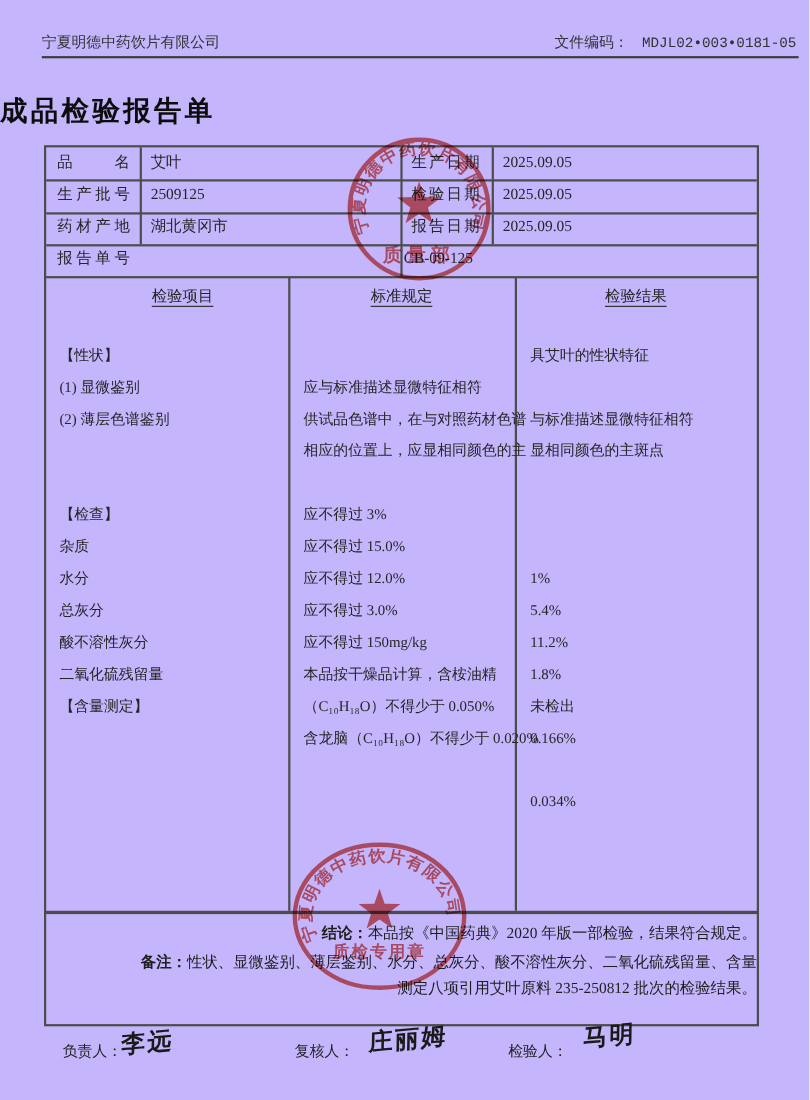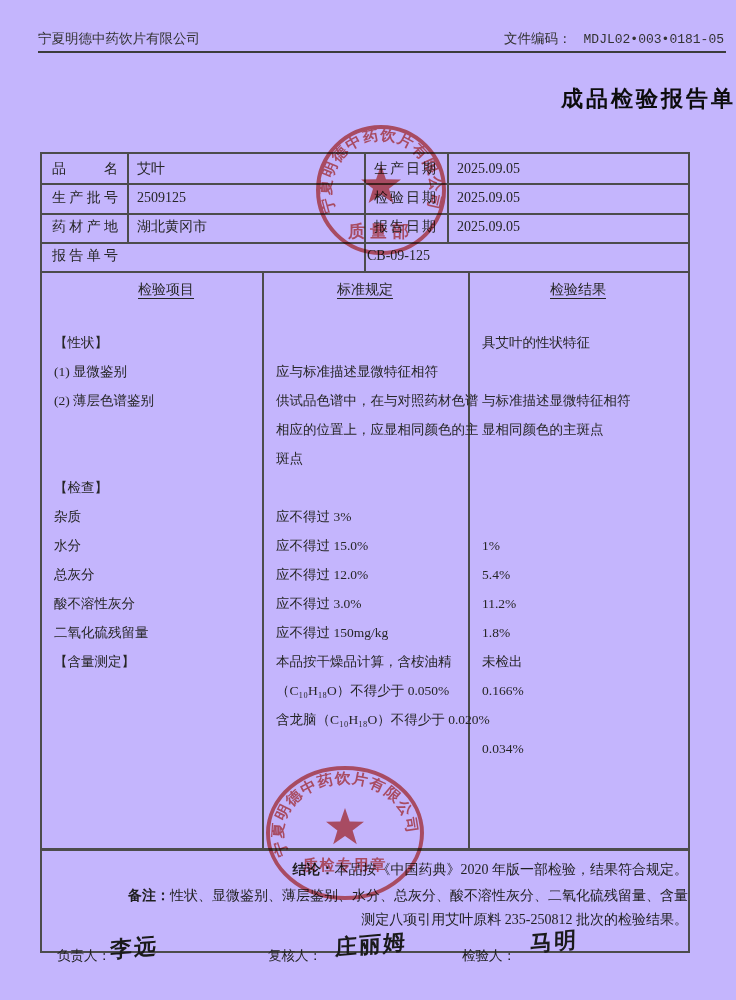--- a/index.html
+++ b/index.html
@@ -3,24 +3,24 @@
 <meta charset="utf-8">
 <style>
   html,body{margin:0;padding:0;background:#ffffff;}
   .page{position:relative;width:736px;height:1000px;background:#c4b5fd;overflow:hidden;
         font-family:"Liberation Serif","DejaVu Serif",serif;color:#222;}
   
   .hdr{position:absolute;left:38px;right:12px;top:30px;display:flex;
        justify-content:space-between;font-size:13.5px;color:#333;}
   .hdr .code{font-family:"Liberation Mono","DejaVu Sans Mono",monospace;font-size:13px;color:#333;margin-left:12px;}
   .hdr-rule{position:absolute;left:38px;right:10px;top:51px;height:2px;background:#3c3c3c;}
-  .title{position:absolute;left:0;right:0;top:84px;text-align:right;
-         font-size:22px;font-weight:bold;letter-spacing:3px;color:#0d0d0d;}
+  .title{position:absolute;left:0;right:0;top:84px;text-align:left;
+         font-size:25px;font-weight:bold;letter-spacing:3px;color:#0d0d0d;}
   
-  .box{position:absolute;left:40px;width:650px;border:2px solid #4c4c4c;box-sizing:border-box;background:transparent;margin-top:20px;}
+  .box{position:absolute;left:40px;width:650px;border:2px solid #4c4c4c;box-sizing:border-box;background:transparent;}
   .info{top:132px;height:121px;}
   .main{top:252px;height:578px;border-top:none;}
   .concl{top:829px;height:104px;border-top-width:2px;text-align:right;}
   .hline{position:absolute;left:0;right:0;height:1.5px;background:#4c4c4c;}
   .vline{position:absolute;width:1.5px;background:#4c4c4c;}
   .cell{position:absolute;height:30px;line-height:30px;font-size:14px;white-space:nowrap;color:#262626;}
   .lbl{text-align:justify;text-align-last:justify;}
   
   .th{position:absolute;top:9px;text-align:center;font-size:14px;color:#262626;
       text-decoration:underline;text-underline-offset:4px;}
@@ -101,21 +101,20 @@
       <div class="ln">【含量测定】</div>
       <div class="ln"></div>
       <div class="ln"></div>
     </div>
 
     <div class="col" style="left:234px;width:190px">
       <div class="ln"></div>
       <div class="ln">应与标准描述显微特征相符</div>
       <div class="ln">供试品色谱中，在与对照药材色谱</div>
       <div class="ln">相应的位置上，应显相同颜色的主</div>
-      <div class="ln">斑点</div>
       <div class="ln"></div>
       <div class="ln">应不得过 3%</div>
       <div class="ln">应不得过 15.0%</div>
       <div class="ln">应不得过 12.0%</div>
       <div class="ln">应不得过 3.0%</div>
       <div class="ln">应不得过 150mg/kg</div>
       <div class="ln">本品按干燥品计算，含桉油精</div>
       <div class="ln">（C₁₀H₁₈O）不得少于 0.050%</div>
       <div class="ln">含龙脑（C₁₀H₁₈O）不得少于 0.020%</div>
     </div>

